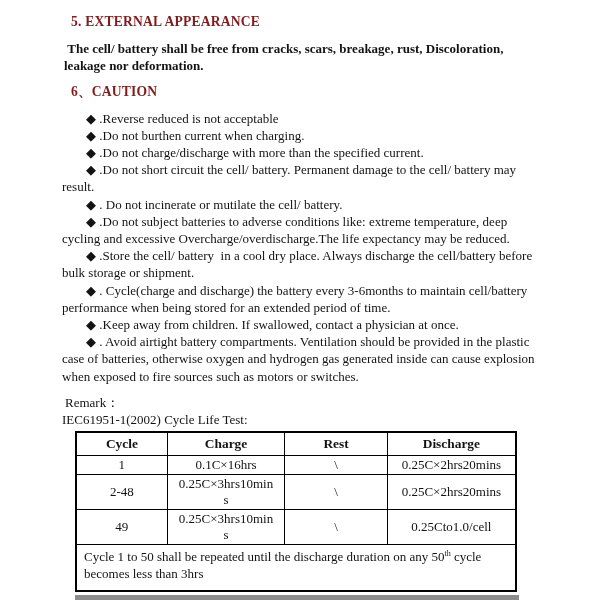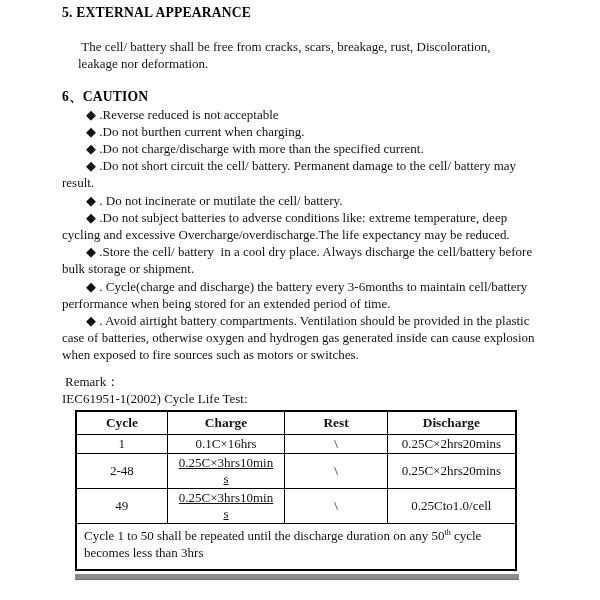--- a/index.html
+++ b/index.html
@@ -17,30 +17,31 @@
   .page {
     position: relative;
     box-sizing: border-box;
     width: 600px;
     height: 600px;
     padding: 4px 54px 0 62px;
     font-size: 13px;
     line-height: 17.2px;
   }
   .heading {
-    margin: 0;
+    margin: 9px;
     font-size: 13.6px;
     font-weight: bold;
-    color: #000000;
+    color: #7f1d1d;
     line-height: 17.6px;
     letter-spacing: 0.2px;
   }
   .body-par {
-    margin: 16px;
+    margin: 2px;
     white-space: pre-wrap;
+    font-weight: bold;
   }
   .caution-list {
     margin: 0;
   }
   .caution-item {
     margin: 0;
     text-indent: 24px;
     white-space: pre-wrap;
   }
   .remark {
@@ -70,21 +71,20 @@
     font-size: 13.4px;
     font-weight: bold;
     padding: 3px 12px;
   }
   .col-cycle     { width: 90px;  }
   .col-charge    { width: 116px; }
   .col-rest      { width: 101px; }
   .col-discharge { width: 127px; }
   .cell-pre {
     white-space: pre-line;
-    text-decoration: underline;
   }
   .cell-left {
     text-align: left;
     padding-left: 8px;
   }
   .t-footer {
     text-align: left !important;
     padding: 3px 6px 8px 7px !important;
     line-height: 17px !important;
     margin-left: 8px;
@@ -113,20 +113,21 @@
 
   <div class="caution-list">
     <p class="caution-item">◆ .Reverse reduced is not acceptable</p>
     <p class="caution-item">◆ .Do not burthen current when charging.</p>
     <p class="caution-item">◆ .Do not charge/discharge with more than the specified current.</p>
     <p class="caution-item">◆ .Do not short circuit the cell/ battery. Permanent damage to the cell/ battery may result.</p>
     <p class="caution-item">◆ . Do not incinerate or mutilate the cell/ battery.</p>
     <p class="caution-item">◆ .Do not subject batteries to adverse conditions like: extreme temperature, deep cycling and excessive Overcharge/overdischarge.The life expectancy may be reduced.</p>
     <p class="caution-item">◆ .Store the cell/ battery  in a cool dry place. Always discharge the cell/battery before bulk storage or shipment.</p>
     <p class="caution-item">◆ . Cycle(charge and discharge) the battery every 3-6months to maintain cell/battery performance when being stored for an extended period of time.</p>
+    <p class="caution-item">◆ .Keep away from children. If swallowed, contact a physician at once.</p>
     <p class="caution-item">◆ . Avoid airtight battery compartments. Ventilation should be provided in the plastic case of batteries, otherwise oxygen and hydrogen gas generated inside can cause explosion when exposed to fire sources such as motors or switches.</p>
   </div>
 
   <p class="remark">Remark：</p>
   <p class="table-title">IEC61951-1(2002) Cycle Life Test:</p>
 
   <table class="cycle-table">
     <colgroup>
       <col class="col-cycle">
       <col class="col-charge">

